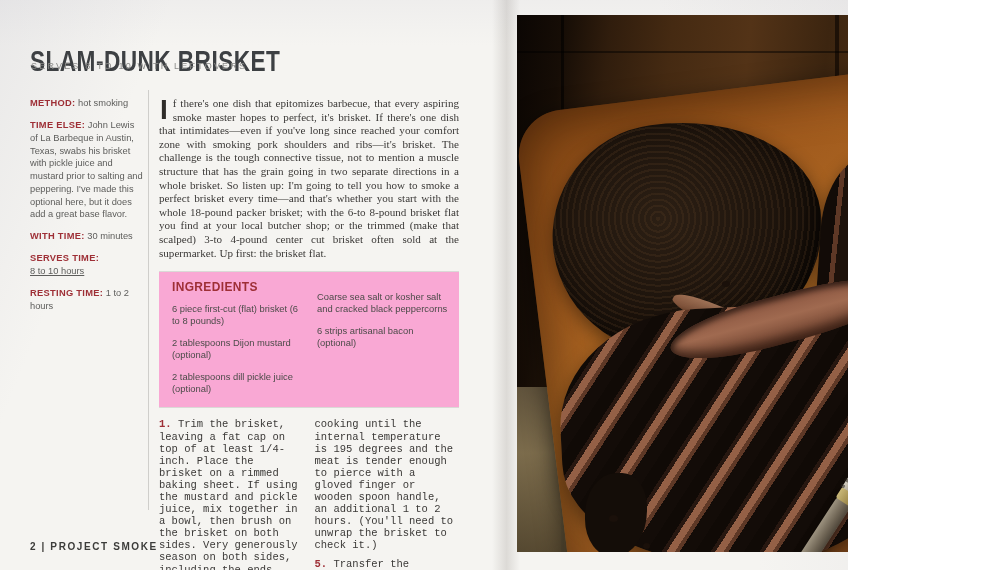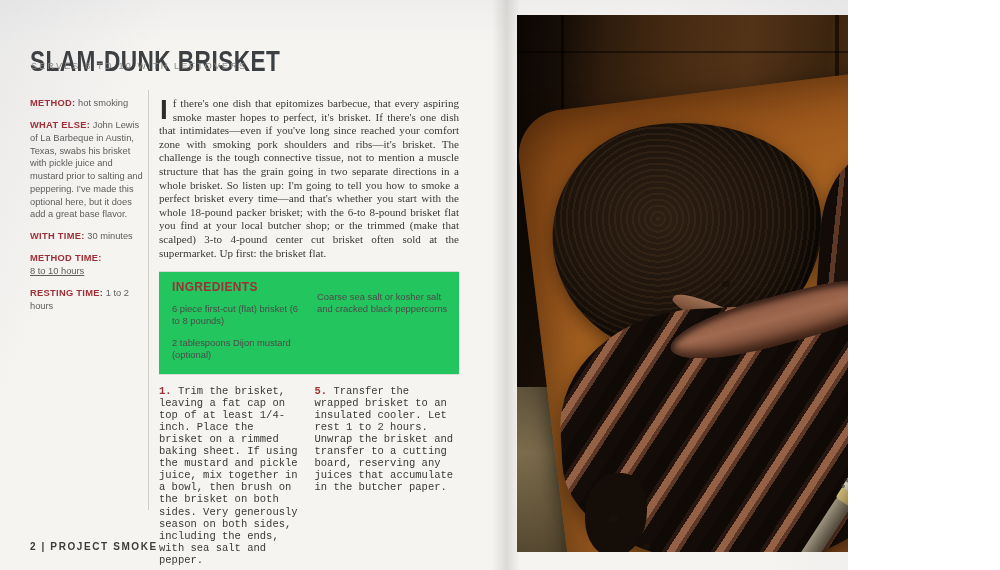--- a/index.html
+++ b/index.html
@@ -22,21 +22,21 @@
   .sb-label{color:#9e2f36;font-weight:bold;letter-spacing:0.3px;}
   .sb-entry .block{display:block;text-decoration:underline;}
 
   .divider{position:absolute;left:148px;top:90px;height:420px;width:1px;background:#cfcecb;}
 
   .main{position:absolute;left:159px;top:86px;width:300px;}
   .intro{font-family:"Liberation Serif",serif;font-size:11.1px;line-height:13.6px;color:#3b3937;text-align:justify;}
   .dropcap{float:left;font-family:"Liberation Sans",sans-serif;font-weight:bold;font-size:28px;
     line-height:24px;margin:1px 5px 0 1px;color:#2f2c29;}
 
-  .ingredients{margin-top:9px;background:#22c55e;border-top:1px solid #dad9d6;border-bottom:1px solid #dad9d6;
+  .ingredients{margin-top:9px;background:#f9a8d4;border-top:1px solid #dad9d6;border-bottom:1px solid #dad9d6;
     padding:9px 10px 8px 13px;display:flex;gap:13px;}
   .ing-col{flex:1;font-size:9.4px;line-height:12.2px;color:#4c4b49;}
   .ing-heading{font-size:13px;font-weight:bold;color:#9e2f36;letter-spacing:0.4px;margin-bottom:5px;
     transform:scaleX(0.92);transform-origin:left;}
   .ing-item{margin-bottom:4.5px;}
   .also-label{font-weight:bold;color:#84252c;letter-spacing:0.2px;}
 
   .steps{margin-top:10px;display:flex;gap:11px;font-family:"Liberation Serif",serif;
     font-size:10.5px;line-height:12.1px;color:#3b3937;}
   .steps-col{width:145px;}
@@ -114,49 +114,52 @@
 </head>
 <body>
 
 <div class="spread">
 
   <h1 class="title">SLAM-DUNK BRISKET</h1>
   <div class="subtitle">SERVES 8 TO 10 WITH LEFTOVERS</div>
 
   <div class="sidebar">
     <p class="sb-entry"><span class="sb-label">METHOD:</span> <span>hot smoking</span></p>
-    <p class="sb-entry"><span class="sb-label">WHAT ELSE:</span> <span>John Lewis of La Barbeque in Austin, Texas, swabs his brisket with pickle juice and mustard prior to salting and peppering. I've made this optional here, but it does add a great base flavor.</span></p>
+    <p class="sb-entry"><span class="sb-label">TIME ELSE:</span> <span>John Lewis of La Barbeque in Austin, Texas, swabs his brisket with pickle juice and mustard prior to salting and peppering. I've made this optional here, but it does add a great base flavor.</span></p>
     <p class="sb-entry"><span class="sb-label">WITH TIME:</span> <span>30 minutes</span></p>
-    <p class="sb-entry"><span class="sb-label">METHOD TIME:</span> <span class="block">8 to 10 hours</span></p>
+    <p class="sb-entry"><span class="sb-label">SERVES TIME:</span> <span class="block">8 to 10 hours</span></p>
     <p class="sb-entry"><span class="sb-label">RESTING TIME:</span> <span>1 to 2 hours</span></p>
   </div>
 
   <div class="divider"></div>
 
   <div class="main">
     <p class="intro"><span class="dropcap">I</span><span>f there's one dish that epitomizes barbecue, that every aspiring smoke master hopes to perfect, it's brisket. If there's one dish that intimidates—even if you've long since reached your comfort zone with smoking pork shoulders and ribs—it's brisket. The challenge is the tough connective tissue, not to mention a muscle structure that has the grain going in two separate directions in a whole brisket. So listen up: I'm going to tell you how to smoke a perfect brisket every time—and that's whether you start with the whole 18-pound packer brisket; with the 6-to 8-pound brisket flat you find at your local butcher shop; or the trimmed (make that scalped) 3-to 4-pound center cut brisket often sold at the supermarket. Up first: the brisket flat.</span></p>
 
     <div class="ingredients">
       <div class="ing-col">
         <div class="ing-heading">INGREDIENTS</div>
         <p class="ing-item">6 piece first-cut (flat) brisket (6 to 8 pounds)</p>
         <p class="ing-item">2 tablespoons Dijon mustard (optional)</p>
+        <p class="ing-item">2 tablespoons dill pickle juice (optional)</p>
       </div>
       <div class="ing-col">
         <p class="ing-item">Coarse sea salt or kosher salt and cracked black peppercorns</p>
+        <p class="ing-item">6 strips artisanal bacon (optional)</p>
       </div>
     </div>
 
     <div class="steps">
       <div class="steps-col">
         <p class="step"><span class="step-num">1.</span> <span>Trim the brisket, leaving a fat cap on top of at least 1/4-inch. Place the brisket on a rimmed baking sheet. If using the mustard and pickle juice, mix together in a bowl, then brush on the brisket on both sides. Very generously season on both sides, including the ends, with sea salt and pepper.</span></p>
         <p class="step"><span class="step-num">2.</span> <span>Set up your smoker following the manufacturer's instructions and preheat to 225°F. Add the wood as specified by the manufacturer.</span></p>
 
       </div>
       <div class="steps-col">
+        <p class="step"><span>cooking until the internal temperature is 195 degrees and the meat is tender enough to pierce with a gloved finger or wooden spoon handle, an additional 1 to 2 hours. (You'll need to unwrap the brisket to check it.)</span></p>
         <p class="step"><span class="step-num">5.</span> <span>Transfer the wrapped brisket to an insulated cooler. Let rest 1 to 2 hours. Unwrap the brisket and transfer to a cutting board, reserving any juices that accumulate in the butcher paper.</span></p>
 
       </div>
     </div>
   </div>
 
   <div class="footer">
     <span>2</span>
     <span>|</span>
     <span>PROJECT SMOKE</span>

